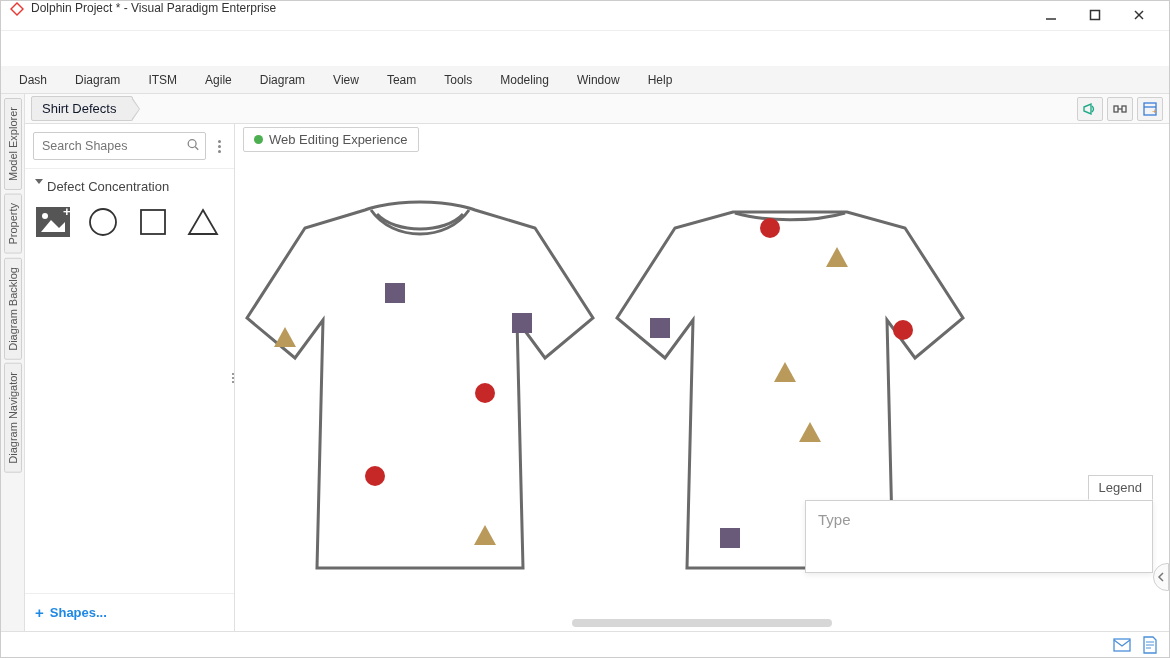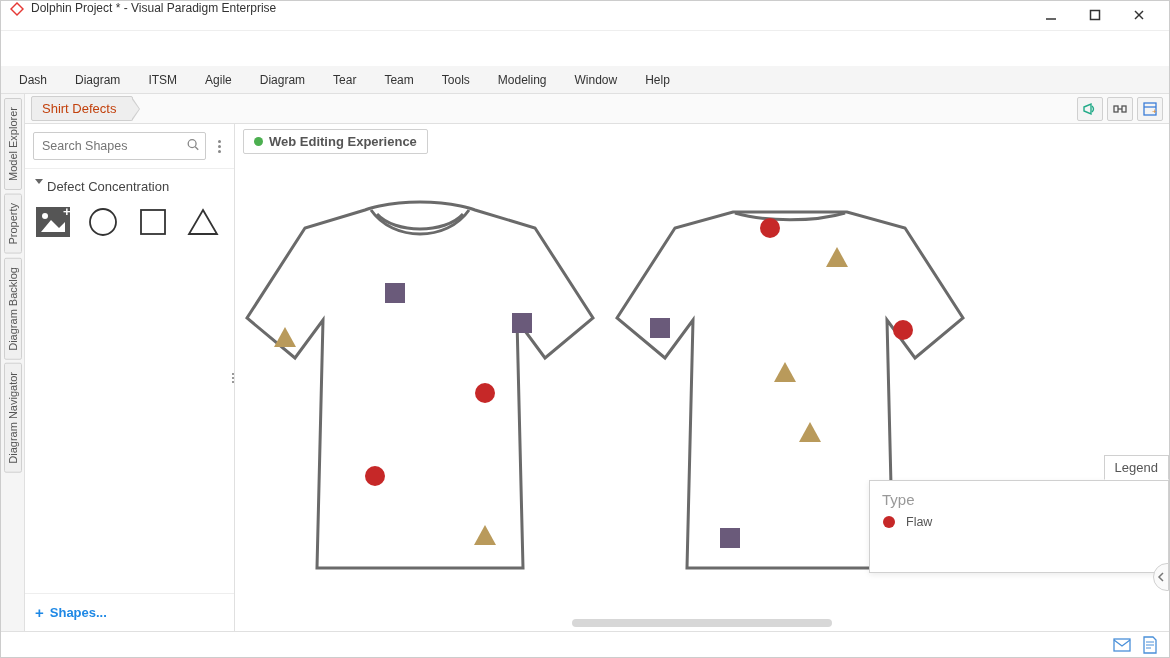--- a/index.html
+++ b/index.html
@@ -22,21 +22,21 @@
 
   
   .left-dock { width: 24px; background: #f5f5f5; border-right: 1px solid #e0e0e0; display: flex; flex-direction: column; align-items: center; gap: 4px; padding-top: 4px; }
   .dock-tab { writing-mode: vertical-rl; transform: rotate(180deg); font-size: 11px; color: #555; padding: 8px 2px; border: 1px solid #d0d0d0; background: #f0f0f0; border-radius: 2px; cursor: pointer; display:flex; align-items:center; gap:4px;}
 
   
   .content { flex: 1; display: flex; flex-direction: column; min-width:0; }
 
   
   .breadcrumb-row { height: 30px; border-bottom: 1px solid #e0e0e0; display: flex; align-items: center; padding: 0 6px; background: #fafafa; }
-  .crumb { position: relative; background: #eeeeee; border: 1px solid #cfcfcf; padding: 4px 16px 4px 10px; font-size: 13px; color: #c2410c; border-radius: 2px;}
+  .crumb { position: relative; background: #eeeeee; border: 1px solid #cfcfcf; padding: 4px 16px 4px 10px; font-size: 13px; color: #0f172a; border-radius: 2px;}
   .crumb::after{ content:""; position:absolute; right:-7px; top:50%; transform:translateY(-50%); width:0;height:0; border-top:11px solid transparent; border-bottom:11px solid transparent; border-left:8px solid #eeeeee;}
   .crumb::before{ content:""; position:absolute; right:-8px; top:50%; transform:translateY(-50%); width:0;height:0; border-top:12px solid transparent; border-bottom:12px solid transparent; border-left:8px solid #cfcfcf;}
   .breadcrumb-row .spacer{flex:1;}
   .top-icon-btn{ width:26px; height:24px; border:1px solid #d0d0d0; border-radius:2px; background:#f4f4f4; margin-left:4px; display:flex; align-items:center; justify-content:center; cursor:pointer;}
 
   
   .work-row { flex:1; display:flex; min-height:0; }
 
   
   .shapes-sidebar { width: 210px; border-right: 1px solid #e0e0e0; display:flex; flex-direction:column; background:#fff; }
@@ -49,37 +49,37 @@
   .panel-header { padding: 10px 8px 6px 10px; font-size:13px; color:#444; display:flex; gap:4px; border-top:1px solid #eee;}
   .panel-header .caret { width:0; height:0; border-left:4px solid transparent; border-right:4px solid transparent; border-top:5px solid #666;}
   .shape-row { display:flex; gap:10px; padding: 4px 8px 8px 8px;}
   .shape-tile { width:40px; height:36px; display:flex; align-items:center; justify-content:center; cursor:pointer; }
   .sidebar-footer { margin-top:auto; padding:10px; border-top:1px solid #eee;}
   .add-shapes { color:#1e88e5; font-size:13px; font-weight:600; cursor:pointer; display:flex; align-items:center; gap:6px;}
   .plus { font-weight:800; font-size:15px;}
 
   
   .canvas-area { flex:1; display:flex; flex-direction:column; min-width:0; position:relative;}
-  .canvas-head { height:34px; display:flex; align-items:center; padding:6px 8px; gap:8px;font-weight:bold;}
+  .canvas-head { height:34px; display:flex; align-items:flex-end; padding:6px 8px; gap:8px;}
   .status-chip { border:1px solid #d0d0d0; border-radius:2px; padding:4px 10px; font-size:13px; color:#555; display:flex; align-items:center; gap:6px; background:#fff;}
   .green-dot{ width:9px; height:9px; background:#4caf50; border-radius:50%;}
   .canvas-head .spacer{flex:1;}
   .canvas { flex:1; position:relative; overflow:hidden; background:#fff;}
   .splitter-handle{ position:absolute; left:-5px; top:50%; transform:translateY(-50%); width:6px; height:28px; display:flex; flex-direction:column; justify-content:center; gap:2px; cursor:pointer;}
   .splitter-handle span{ width:2px; height:2px; background:#777; border-radius:50%; margin:0 auto;}
 
   
   .shirt { position:absolute; }
   .defect-circle { fill:#c62828; }
   .defect-square { fill:#6a5a7a; }
   .defect-triangle { fill:#b99a5b; }
   .outline { fill:#fff; stroke:#6a6a6a; stroke-width:3; }
 
   
-  .legend-box { position:absolute; right:0; bottom:58px; width:300px; border:1px solid #d0d0d0; background:#fff; box-shadow:0 2px 6px rgba(0,0,0,.08);}
+  .legend-box { position:absolute; right:16px; bottom:58px; width:348px; border:1px solid #d0d0d0; background:#fff; box-shadow:0 2px 6px rgba(0,0,0,.08);}
   .legend-tab { position:absolute; top:-26px; right:-1px; border:1px solid #d0d0d0; border-bottom:1px solid #fff; background:#fff; padding:4px 10px; font-size:13px; color:#555;}
   .legend-body { padding:10px 12px 40px 12px; }
   .legend-title { font-size:15px; color:#999; margin-bottom:4px;}
   .legend-row { display:flex; align-items:center; gap:10px; font-size:12.5px; color:#555; padding:3px 0;}
   .legend-row .sw { width:14px; height:14px; display:flex; align-items:center; justify-content:center;}
 
   
   .right-handle{ position:absolute; right:0; bottom:40px; width:16px; height:28px; border:1px solid #d0d0d0; background:#fafafa; border-radius:14px 0 0 14px; display:flex; align-items:center; justify-content:center; cursor:pointer;}
 
   
@@ -120,21 +120,21 @@
         </svg>
       </div>
   </div>
 
   <div class="menubar">
     <div class="menu-item">Dash</div>
     <div class="menu-item">Diagram</div>
     <div class="menu-item">ITSM</div>
     <div class="menu-item">Agile</div>
     <div class="menu-item">Diagram</div>
-    <div class="menu-item">Tear</div>
+    <div class="menu-item">View</div>
     <div class="menu-item">Team</div>
     <div class="menu-item">Tools</div>
     <div class="menu-item">Modeling</div>
     <div class="menu-item">Window</div>
     <div class="menu-item">Help</div>
   </div>
 
   <div class="main-body">
 
     <div class="left-dock">
@@ -276,28 +276,20 @@
                   <polygon points="170,164 181,184 159,184" class="defect-triangle"></polygon>
                   <polygon points="195,224 206,244 184,244" class="defect-triangle"></polygon>
                   <rect x="105" y="330" width="20" height="20" class="defect-square"></rect>
                 </g>
             </svg>
 
             <div class="legend-box">
               <div class="legend-tab">Legend</div>
               <div class="legend-body">
                 <div class="legend-title">Type</div>
-                <div class="legend-row">
-                  <span class="sw">
-                      <svg width="14" height="14">
-                        <circle cx="7" cy="7" r="6" class="defect-circle"></circle>
-                      </svg>
-                    </span>
-                  <span>Flaw</span>
-                </div>
               </div>
             </div>
 
             <div class="right-handle">
               <svg width="8" height="10">
                   <polyline points="6,1 2,5 6,9" fill="none" stroke="#777" stroke-width="1.5"></polyline>
                 </svg>
             </div>
             <div class="hscroll"></div>
           </div>

